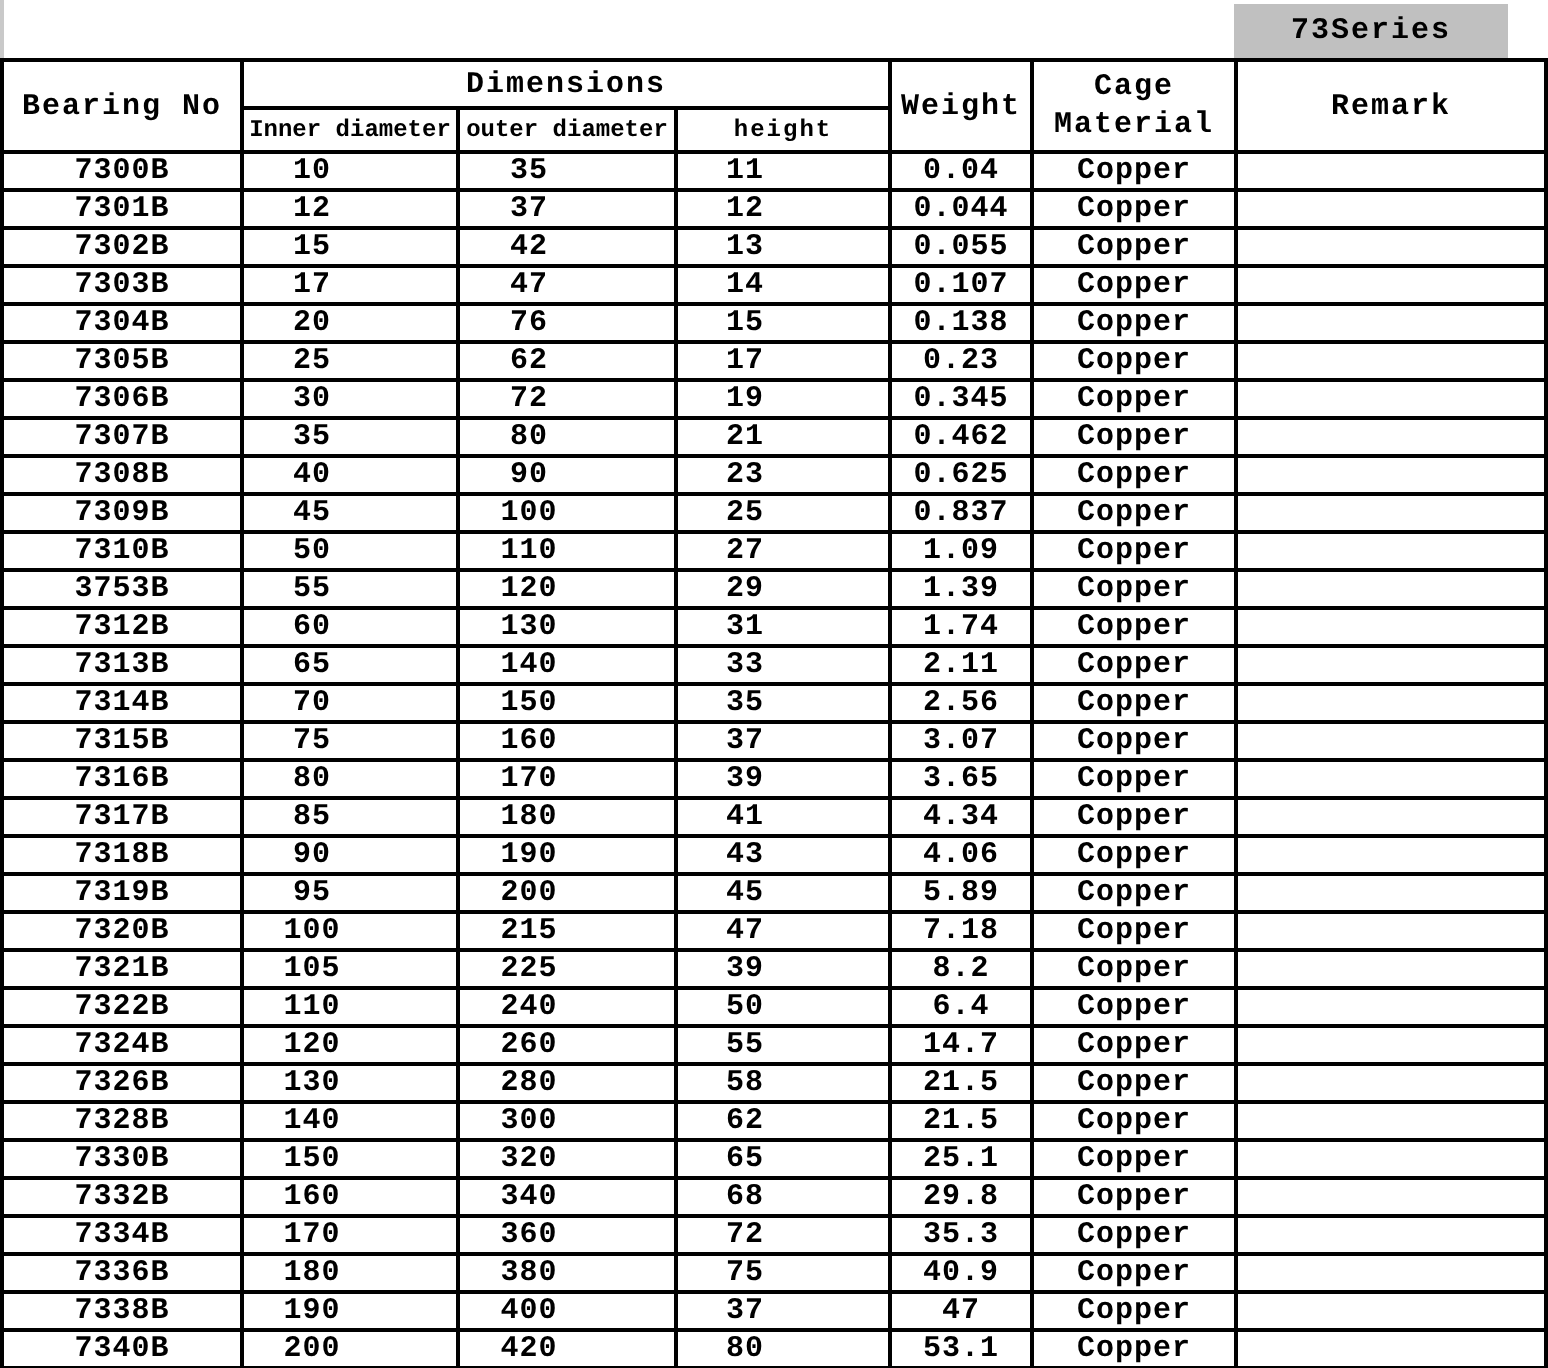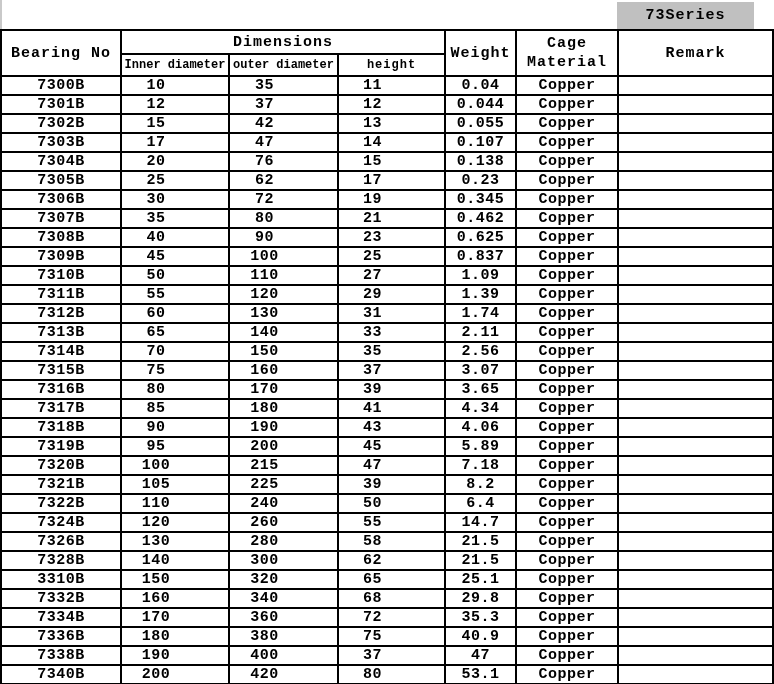--- a/index.html
+++ b/index.html
@@ -184,21 +184,21 @@
         <tr>
     <td>7310B</td>
     <td class="dim">50</td>
     <td class="dim">110</td>
     <td class="dim">27</td>
     <td>1.09</td>
     <td>Copper</td>
     <td></td>
   </tr>
         <tr>
-    <td>7311B</td>
+    <td>3753B</td>
     <td class="dim">55</td>
     <td class="dim">120</td>
     <td class="dim">29</td>
     <td>1.39</td>
     <td>Copper</td>
     <td></td>
   </tr>
         <tr>
     <td>7312B</td>
     <td class="dim">60</td>
@@ -319,21 +319,21 @@
         <tr>
     <td>7328B</td>
     <td class="dim">140</td>
     <td class="dim">300</td>
     <td class="dim">62</td>
     <td>21.5</td>
     <td>Copper</td>
     <td></td>
   </tr>
         <tr>
-    <td>3310B</td>
+    <td>7330B</td>
     <td class="dim">150</td>
     <td class="dim">320</td>
     <td class="dim">65</td>
     <td>25.1</td>
     <td>Copper</td>
     <td></td>
   </tr>
         <tr>
     <td>7332B</td>
     <td class="dim">160</td>

